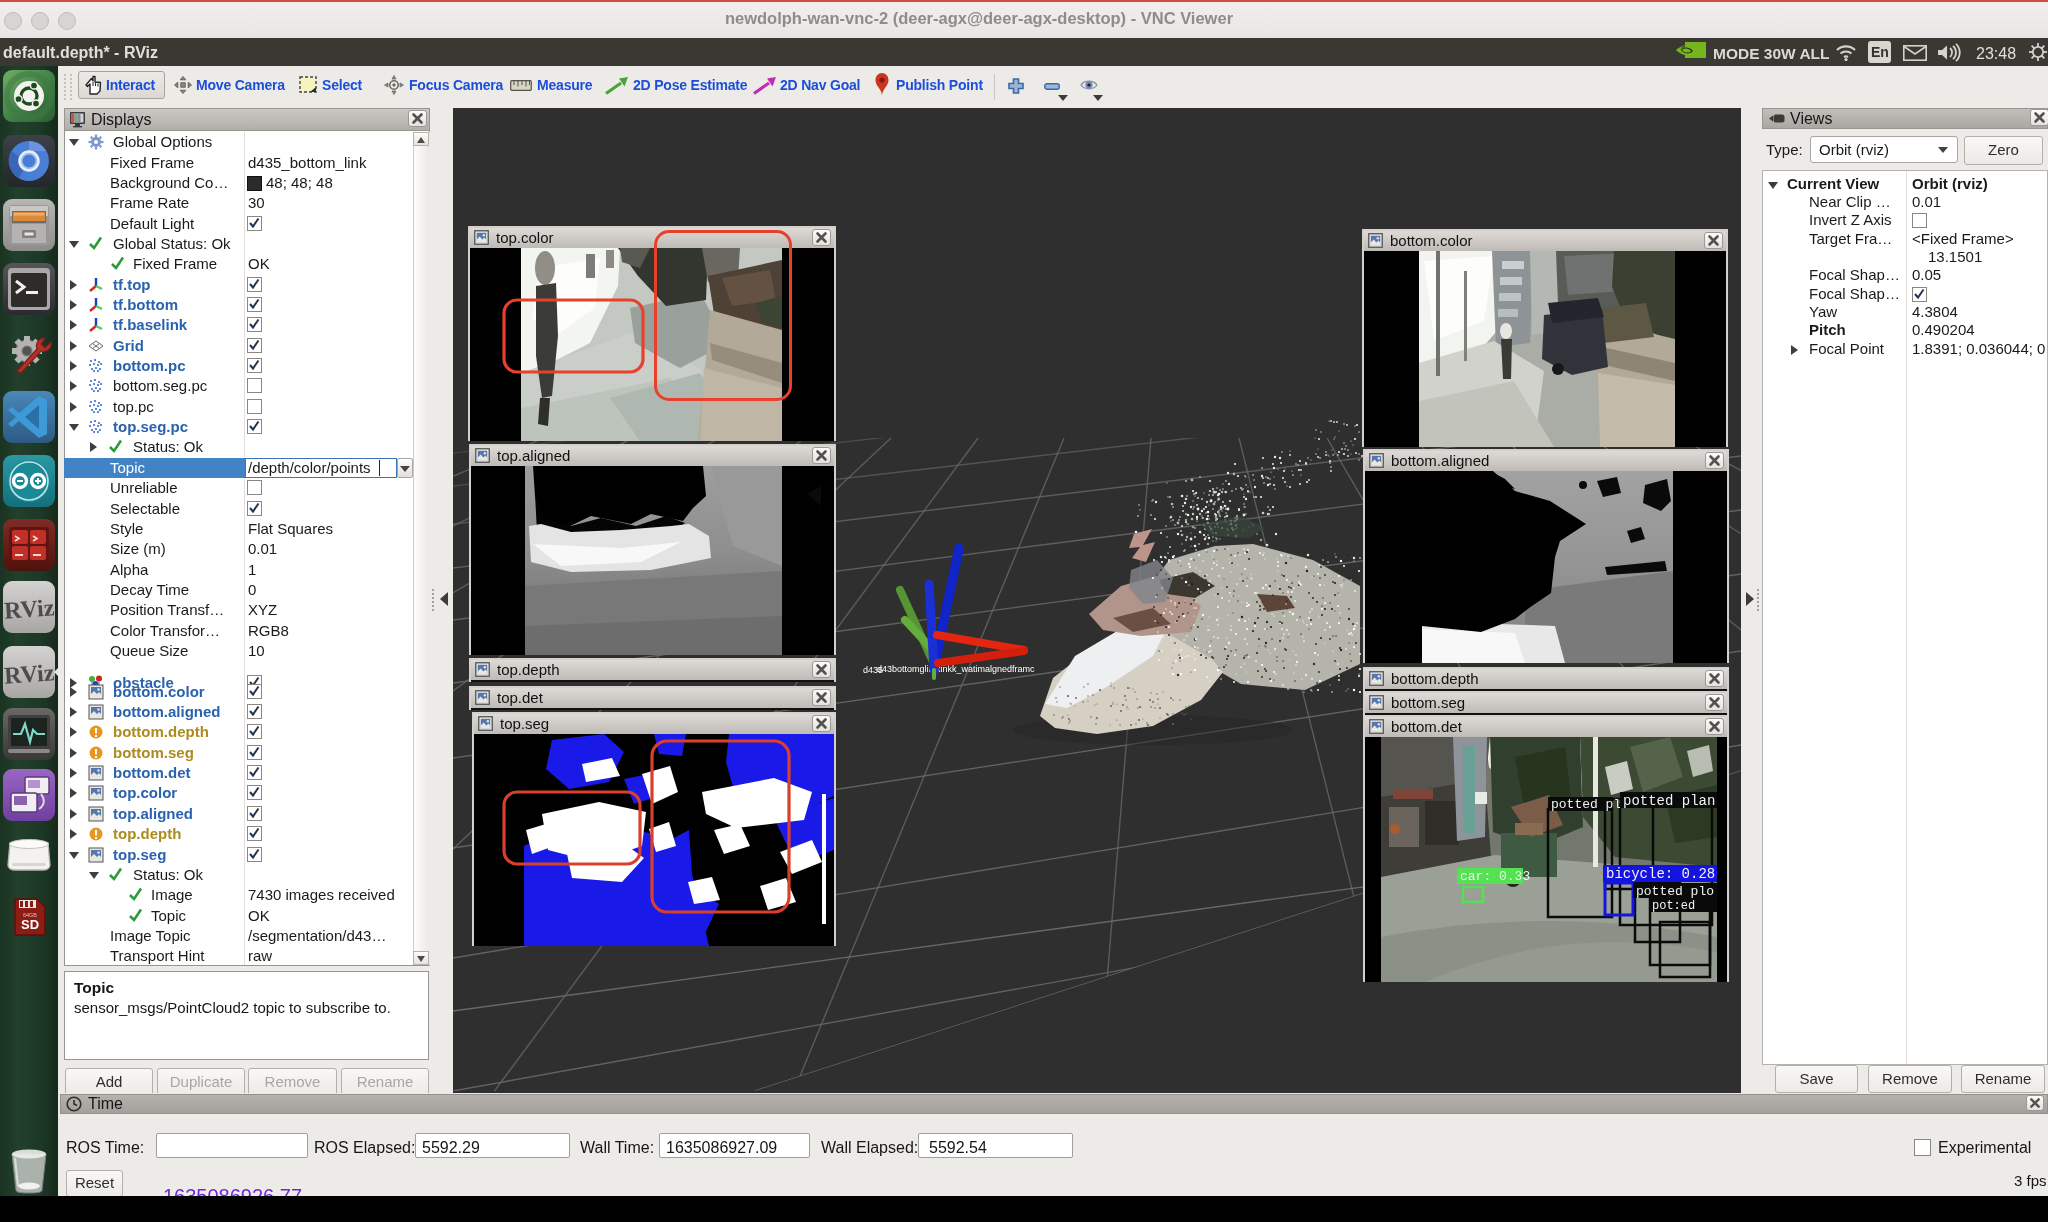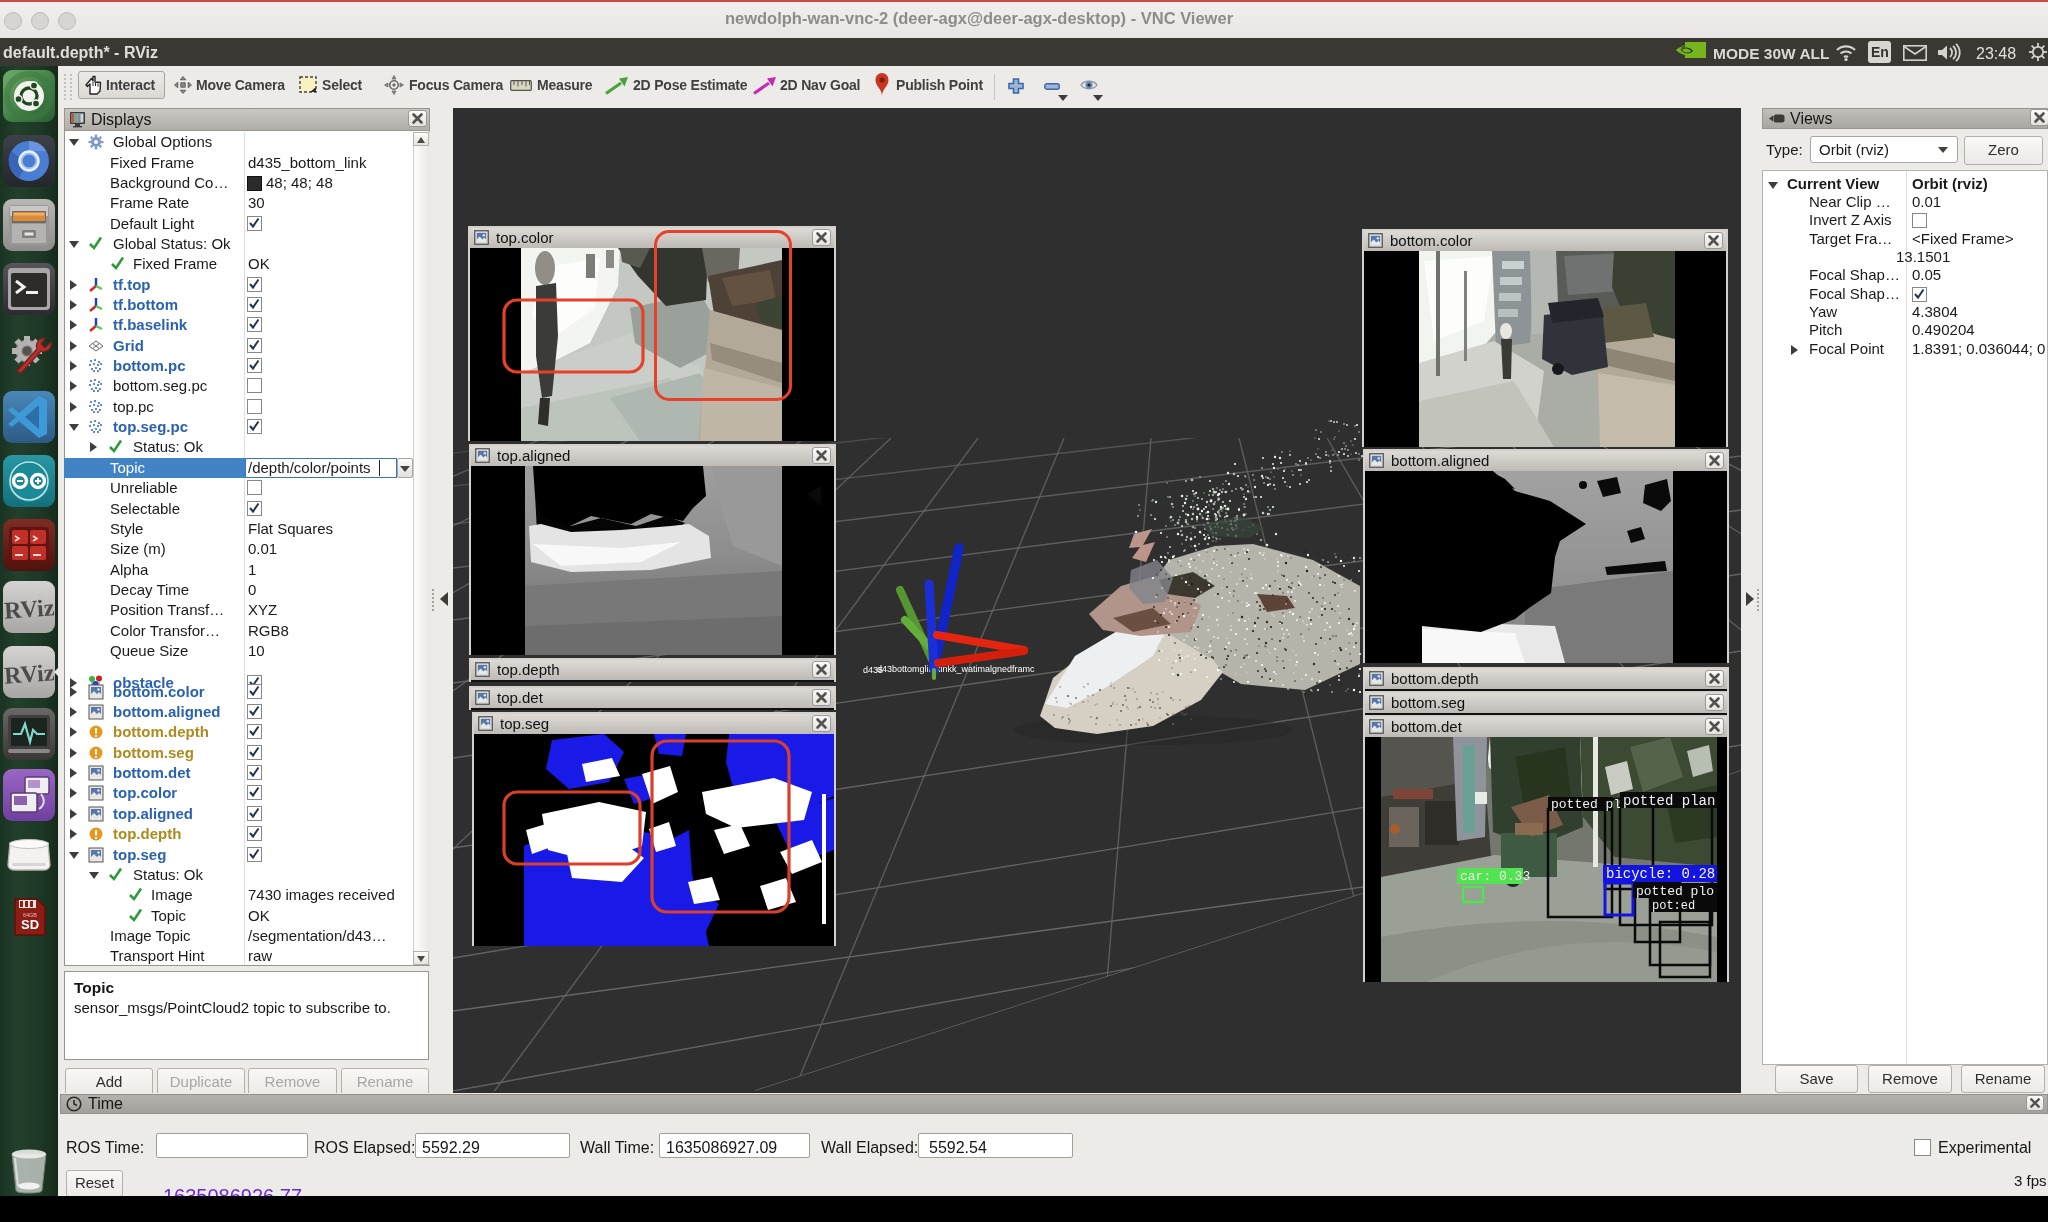--- a/index.html
+++ b/index.html
@@ -12,21 +12,21 @@
 .tsel { font-size:15px; color:#fff; white-space:nowrap; }
 .chkbox { top:2px; width:13px; height:13px; background:#fff; border:1px solid #8a8783; }
 .combo-btn { background:linear-gradient(#fdfdfc,#e2dfdb); border:1px solid #a9a5a1; box-sizing:border-box; border-radius:2px; }
 .btn { position:absolute; background:linear-gradient(#f9f8f6,#eceae6); border:1px solid #b3afab; border-radius:3px;
        font-size:15px; color:#2e2e2e; text-align:center; }
 .btn.dis { color:#a9a6a2; }
 .ptxt { position:absolute; left:26px; top:2px; font-size:15px; color:#111; }
 .pxbtn { position:absolute; top:2px; width:19px; height:17px; background:linear-gradient(#fcfbfa,#e4e1dd); border:1px solid #999; border-radius:3px; box-sizing:border-box; }
 .pxbtn svg { position:absolute; left:2px; top:1px; }
 .picon { position:absolute; left:4px; top:3px; width:15px; height:15px; }
-.tlbtxt { font-size:14px; font-weight:bold; color:#404040; white-space:nowrap; letter-spacing:-0.2px;text-align:center; }
+.tlbtxt { font-size:14px; font-weight:bold; color:#1d4ed8; white-space:nowrap; letter-spacing:-0.2px;text-align:center; }
 </style>
 </head>
 <body>
 
 <div class="abs" style="left:0;top:0;width:2048px;height:2px;background:#cd4c41;"></div>
 <div class="abs" style="left:0;top:2px;width:2048px;height:36px;background:linear-gradient(#f1eeed,#e8e5e4);border-bottom:1px solid #c9c5c3;"></div>
 <div class="abs" style="left:4px;top:12px;width:16px;height:16px;border-radius:50%;background:#d9d4d4;border:1px solid #c2bcbc;"></div>
 <div class="abs" style="left:31px;top:12px;width:16px;height:16px;border-radius:50%;background:#d9d4d4;border:1px solid #c2bcbc;"></div>
 <div class="abs" style="left:58px;top:12px;width:16px;height:16px;border-radius:50%;background:#d9d4d4;border:1px solid #c2bcbc;"></div>
 <div class="abs" style="left:0;top:9px;width:1958px;text-align:center;font-size:16.5px;font-weight:bold;color:#8f8b8a;">newdolph-wan-vnc-2 (deer-agx@deer-agx-desktop) - VNC Viewer</div>
@@ -2060,39 +2060,39 @@
 <div class="abs" style="left:1762px;top:211.2px;width:286px;height:18.3px;overflow:hidden;">
     <div class="abs tk" style="left:47px;top:0px;">Invert Z Axis</div>
     <div class="abs chkbox" style="left:150px;"></div>
   </div>
 <div class="abs" style="left:1762px;top:229.5px;width:286px;height:18.3px;overflow:hidden;">
     <div class="abs tk" style="left:47px;top:0px;">Target Fra…</div>
     <div class="abs tk" style="left:150px;top:0px;white-space:nowrap;">&lt;Fixed Frame&gt;</div>
   </div>
 <div class="abs" style="left:1762px;top:247.8px;width:286px;height:18.3px;overflow:hidden;">
     <div class="abs tk" style="left:47px;top:16px;text-decoration:underline;">Distance</div>
-    <div class="abs tk" style="left:134px;top:0px;white-space:nowrap;">13.1501</div>
+    <div class="abs tk" style="left:166px;top:0px;white-space:nowrap;">13.1501</div>
   </div>
 <div class="abs" style="left:1762px;top:266.1px;width:286px;height:18.3px;overflow:hidden;">
     <div class="abs tk" style="left:47px;top:0px;">Focal Shap…</div>
     <div class="abs tk" style="left:150px;top:0px;white-space:nowrap;">0.05</div>
   </div>
 <div class="abs" style="left:1762px;top:284.5px;width:286px;height:18.3px;overflow:hidden;">
     <div class="abs tk" style="left:47px;top:0px;">Focal Shap…</div>
     <div class="abs chkbox" style="left:150px;"></div>
     <svg class="abs" style="left:150px;top:2px" width="15" height="15" viewBox="0 0 15 15">
       <path d="M3 7 L6 10.5 L11.5 2.5" stroke="#24364f" stroke-width="2" fill="none"></path>
     </svg>
   </div>
 <div class="abs" style="left:1762px;top:302.8px;width:286px;height:18.3px;overflow:hidden;">
     <div class="abs tk" style="left:47px;top:0px;">Yaw</div>
     <div class="abs tk" style="left:150px;top:0px;white-space:nowrap;">4.3804</div>
   </div>
 <div class="abs" style="left:1762px;top:321.1px;width:286px;height:18.3px;overflow:hidden;">
-    <div class="abs tk" style="left:47px;top:0px;">Pitch</div>
+    <div class="abs tk" style="left:47px;top:0px;font-weight:bold;">Pitch</div>
     <div class="abs tk" style="left:150px;top:0px;white-space:nowrap;">0.490204</div>
   </div>
 <div class="abs" style="left:1762px;top:339.5px;width:286px;height:18.3px;overflow:hidden;">
     <div class="abs" style="left:29px;top:5px;border-top:5px solid transparent;border-bottom:5px solid transparent;border-left:7px solid #3e3e3e;"></div>
     <div class="abs tk" style="left:47px;top:0px;">Focal Point</div>
     <div class="abs tk" style="left:150px;top:0px;white-space:nowrap;">1.8391; 0.036044; 0</div>
   </div>
 <div class="btn" style="left:1775px;top:1065px;width:81px;height:26px;line-height:25px;">Save</div>
 <div class="btn" style="left:1868px;top:1065px;width:82px;height:26px;line-height:25px;">Remove</div>
 <div class="btn" style="left:1961px;top:1065px;width:82px;height:26px;line-height:25px;">Rename</div>

